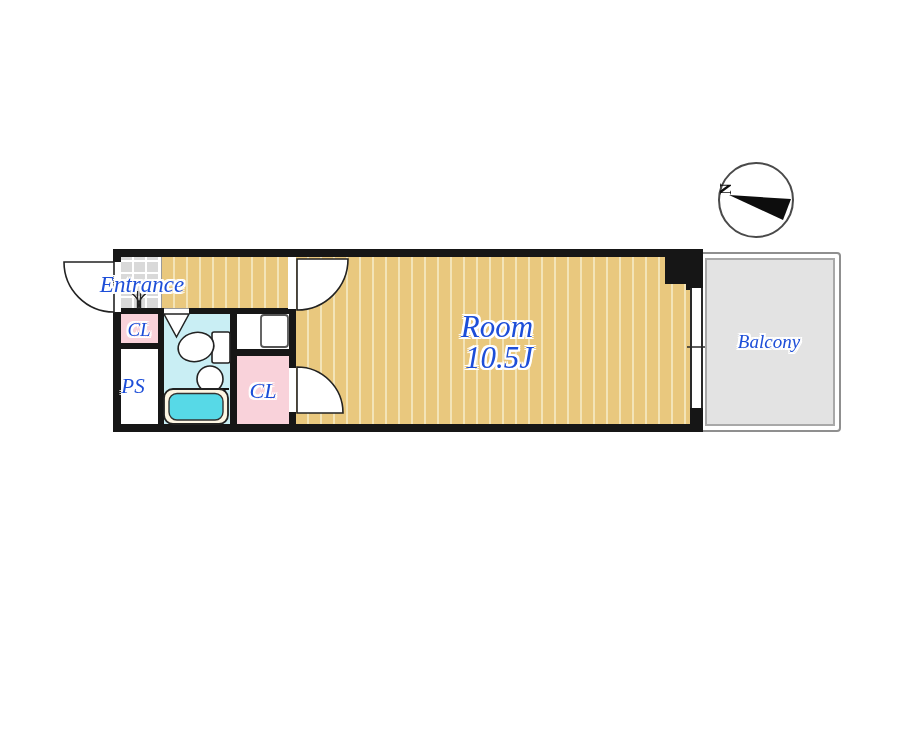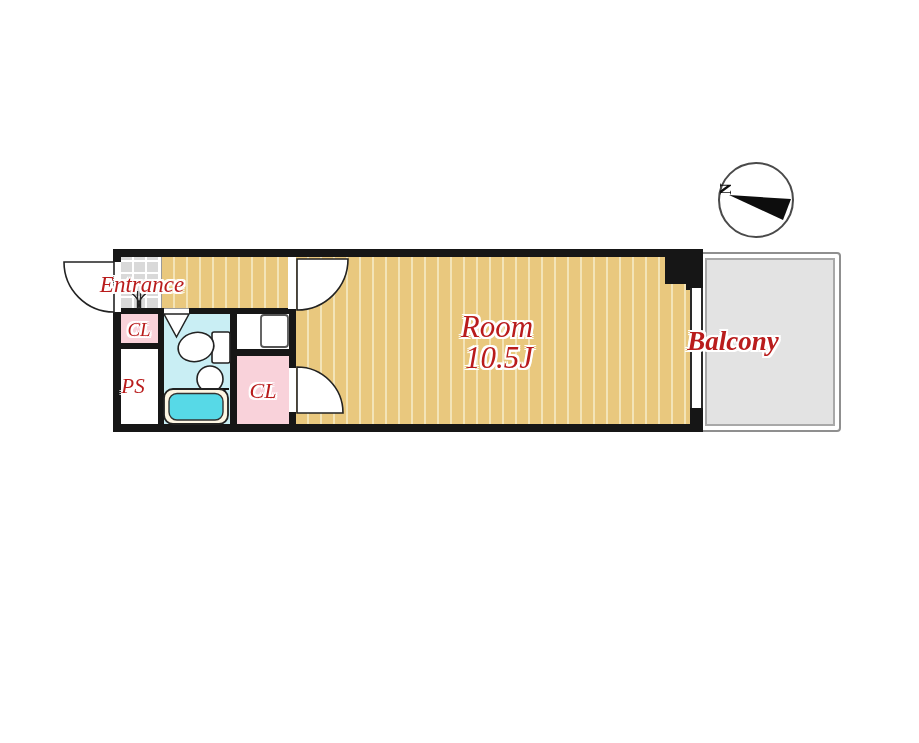--- a/index.html
+++ b/index.html
@@ -25,21 +25,21 @@
   .wall{background:#161616;}
   .opening{background:#ffffff;}
   
   .balcony-outer{background:#ffffff;border:2px solid #8f8f8f;border-radius:4px;box-sizing:border-box;}
   .balcony-inner{background:#e3e3e3;border:2px solid #a8a8a8;box-sizing:border-box;}
   
   .window{background:#ffffff;border-left:2px solid #2a2a2a;border-right:2px solid #2a2a2a;box-sizing:border-box;}
   
   .lbl{
     position:absolute;transform:translate(-50%,-50%);
-    font-style:italic;color:#b91c1c;white-space:nowrap;line-height:1;
+    font-style:italic;color:#1d4ed8;white-space:nowrap;line-height:1;
     text-shadow:-2px -2px 0 #fff,2px -2px 0 #fff,-2px 2px 0 #fff,2px 2px 0 #fff,
                  0 -2px 0 #fff,0 2px 0 #fff,-2px 0 0 #fff,2px 0 0 #fff;
   }
   svg{position:absolute;left:0;top:0;}
   .thinline{background:#9a9a9a;}
 </style>
 </head>
 <body>
 
 <div id="canvas">
@@ -118,15 +118,15 @@
       <text transform="translate(725,189) rotate(-90)" text-anchor="middle" dominant-baseline="central" font-family="Liberation Serif, serif" font-size="16" font-weight="bold" fill="#0d0d0d">N</text>
     </g>
   </svg>
 
   <div class="lbl" style="left:142px;top:284px;font-size:23px;">Entrance</div>
   <div class="lbl" style="left:139px;top:329px;font-size:19px;">CL</div>
   <div class="lbl" style="left:133px;top:386px;font-size:21px;">PS</div>
   <div class="lbl" style="left:263px;top:391px;font-size:22px;">CL</div>
   <div class="lbl" style="left:497px;top:326px;font-size:31px;">Room</div>
   <div class="lbl" style="left:499px;top:357px;font-size:31px;">10.5J</div>
-  <div class="lbl" style="left:733px;top:341px;font-size:27px;font-weight:bold;">Balcony</div>
+  <div class="lbl" style="left:769px;top:341px;font-size:19px;">Balcony</div>
 
 </div>
 
 </body></html>

